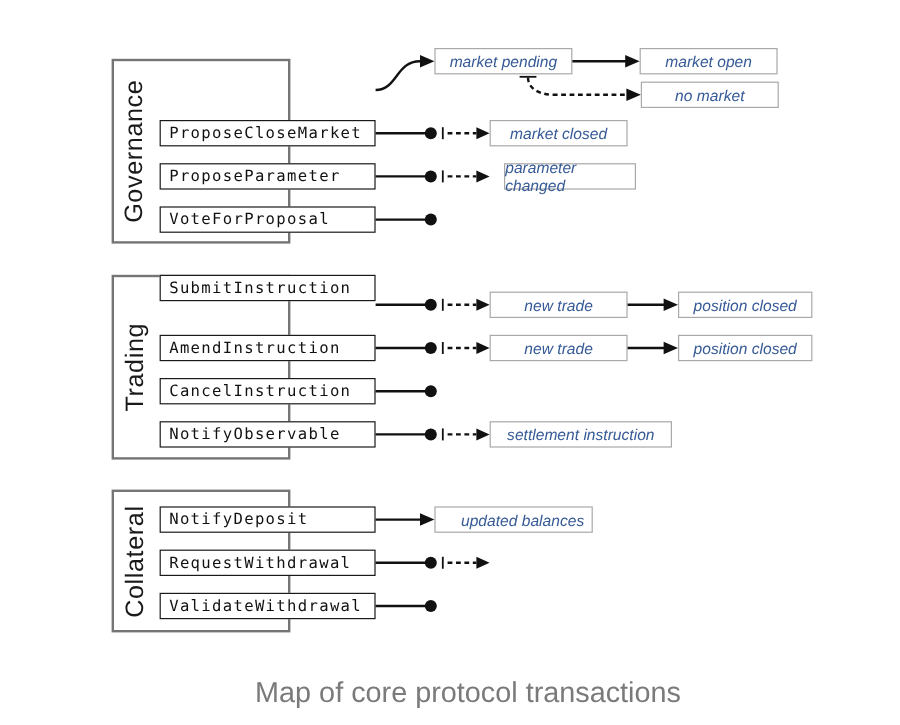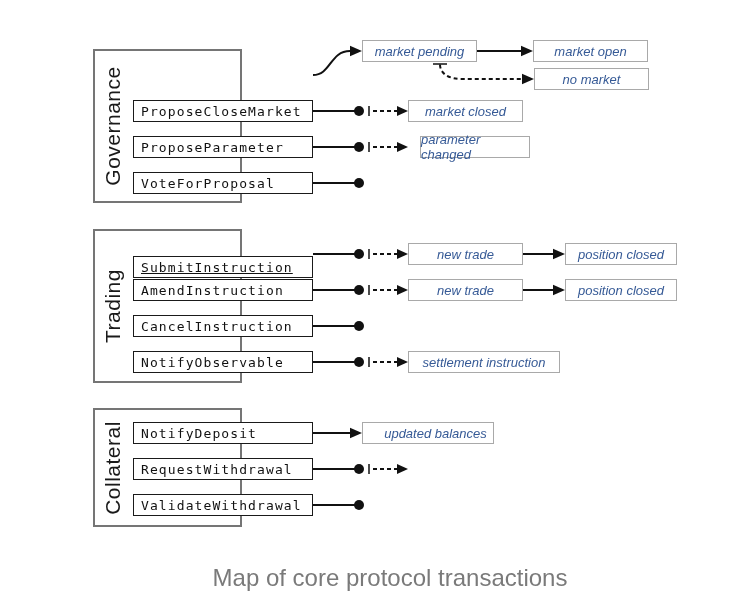--- a/index.html
+++ b/index.html
@@ -112,21 +112,21 @@
     <span>Trading</span>
   </div>
   <div class="group-label-strip" style="left:95px; top:408px; width:36px; height:119px;">
     <span>Collateral</span>
   </div>
 
   <div class="tx-box" style="top:100px;">ProposeCloseMarket</div>
   <div class="tx-box" style="top:136px;">ProposeParameter</div>
   <div class="tx-box" style="top:172px;">VoteForProposal</div>
 
-  <div class="tx-box" style="top:256px;text-decoration:underline;">SubmitInstruction</div>
+  <div class="tx-box" style="top:229px;">SubmitInstruction</div>
   <div class="tx-box" style="top:279px;">AmendInstruction</div>
   <div class="tx-box" style="top:315px;">CancelInstruction</div>
   <div class="tx-box" style="top:351px;">NotifyObservable</div>
 
   <div class="tx-box" style="top:422px;">NotifyDeposit</div>
   <div class="tx-box" style="top:458px;">RequestWithdrawal</div>
   <div class="tx-box" style="top:494px;">ValidateWithdrawal</div>
 
   <div class="outcome-box" style="left:362px; top:40px;  width:115px;">market pending</div>
   <div class="outcome-box" style="left:533px; top:40px;  width:115px;">market open</div>

